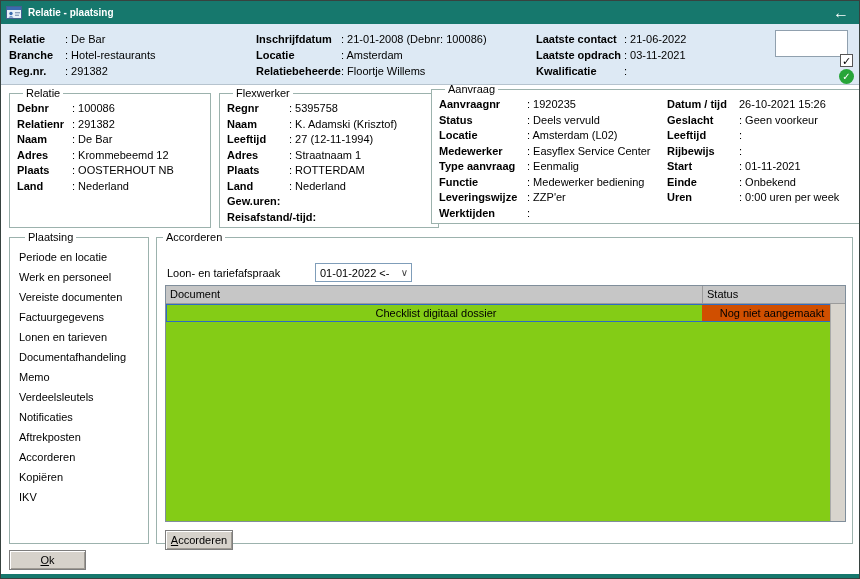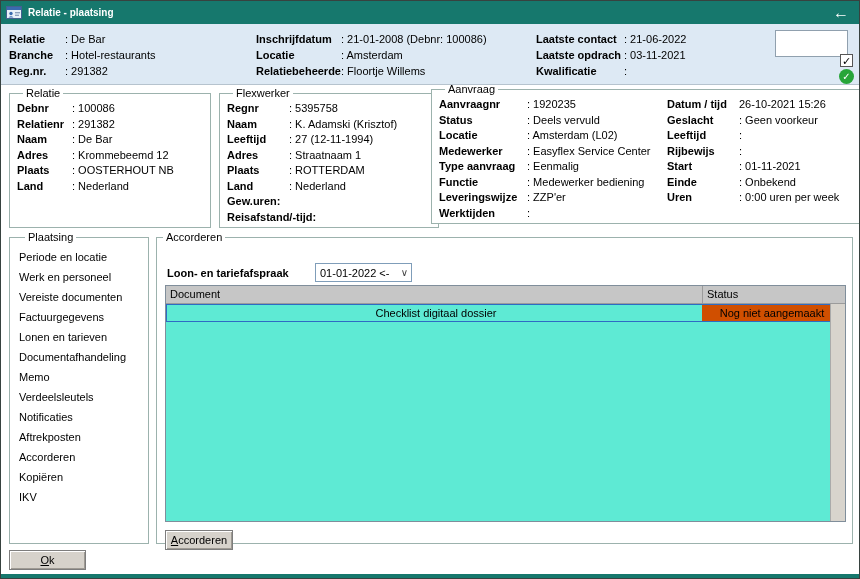--- a/index.html
+++ b/index.html
@@ -75,32 +75,32 @@
   .aan-cols { display: flex; }
   .aan-left  { width: 228px; flex: none; }
   .aan-right { flex: 1; }
   .aan-left .flbl  { width: 88px; }
   .aan-right .flbl { width: 72px; }
   .fs-plaatsing { left: 8px; top: 230px; width: 140px; height: 313px; padding: 4px 0 0 9px; }
   .menu-item { height: 20px; line-height: 20px; cursor: pointer; white-space: nowrap; }
   .fs-accorderen { left: 155px; top: 230px; width: 697px; height: 313px; padding: 0; }
   .fs-accorderen legend { margin-left: 8px; }
   .loon-row { position: absolute; left: 10px; top: 20px; display: flex; align-items: center; }
-  .loon-label { width: 148px; font-weight: bold; }
+  .loon-label { width: 148px; font-weight: normal; }
   .combo {
     width: 97px; height: 19px;
     border: 1px solid #7f9db9; background: #fff;
     display: flex; align-items: center;
     padding: 0 3px 0 4px; cursor: pointer;
   }
   .combo-arrow { margin-left: auto; color: #444; font-size: 10px; }
   
   .doc-table {
     position: absolute; left: 8px; top: 42px; width: 681px; height: 237px;
-    border: 1px solid #808e9b; background: #5eead4;
+    border: 1px solid #808e9b; background: #84cc16;
   }
   .thead {
     display: flex; height: 18px; line-height: 17px;
     background: var(--tableheader, #c6c6c6);
     border-bottom: 1px solid #9b9b9b;
   }
   .th { padding-left: 4px; }
   .th-doc { width: 536px; flex: none; }
   .th-status { flex: 1; border-left: 1px solid #9b9b9b; }
   .tbody { position: relative; height: 217px; }

